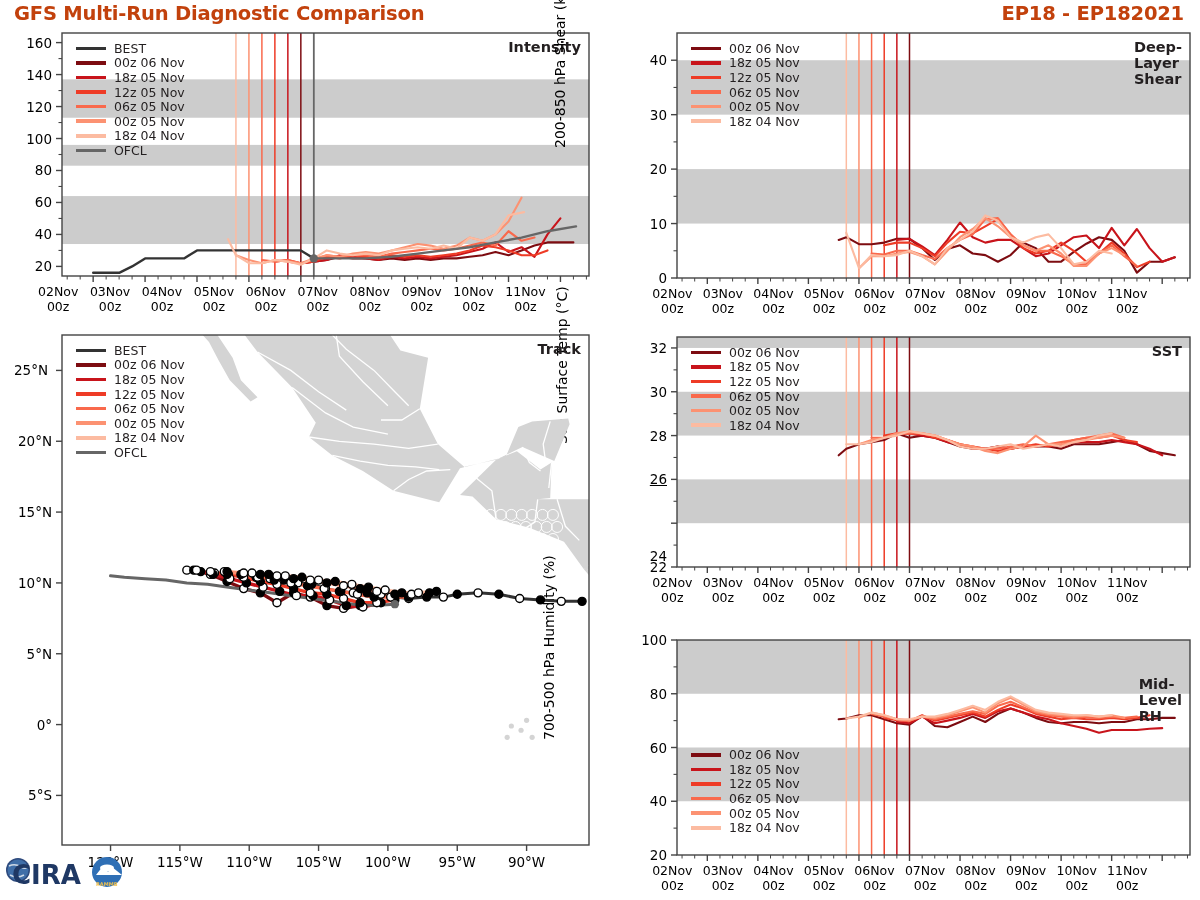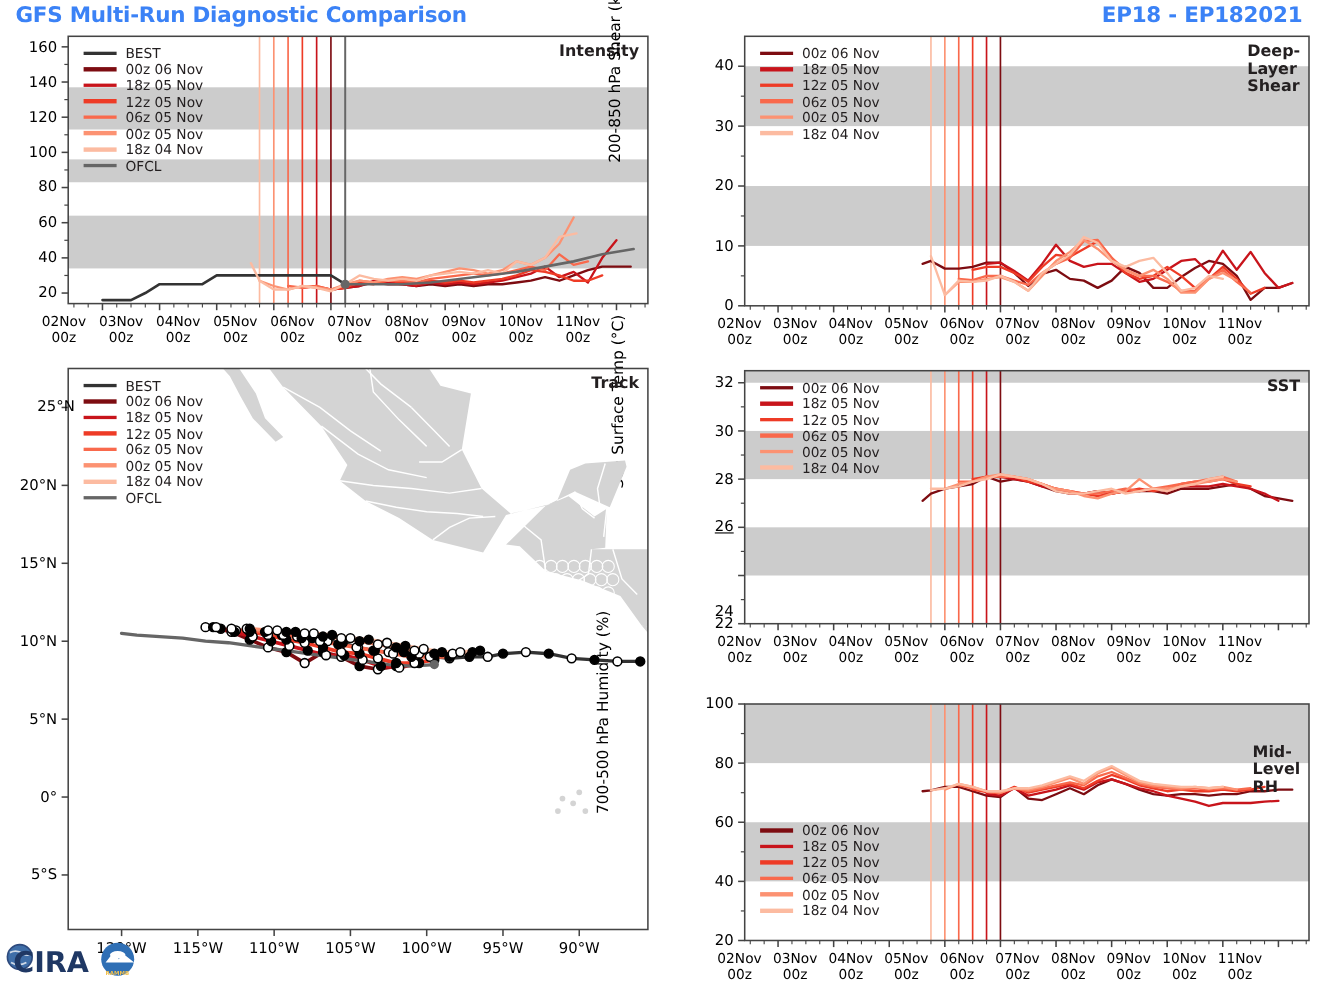--- a/index.html
+++ b/index.html
@@ -1,19 +1,19 @@
 <!DOCTYPE html>
 <html><head>
 <meta charset="utf-8">
 <style>
   html,body{margin:0;padding:0;background:#ffffff;}
   body{width:1200px;height:900px;position:relative;overflow:hidden;
        font-family:"DejaVu Sans","Liberation Sans",sans-serif;color:#231f20;}
   .abs{position:absolute;}
-  .ttl{font-weight:bold;font-size:19.5px;letter-spacing:-0.2px;color:#3b82f6;}
+  .ttl{font-weight:bold;font-size:19.5px;letter-spacing:-0.2px;color:#c2410c;}
   .panel-tag{font-weight:bold;font-size:14.5px;color:#231f20;}
   .axlab{font-size:13.5px;color:#000;}
   .ticklab{font-size:12.5px;color:#000;text-align:center;line-height:15px;}
   .ylab-rot{font-size:14px;color:#000;transform-origin:0 0;white-space:nowrap;}
   .leg-txt{font-size:12.5px;color:#231f20;white-space:nowrap;}
   .leg-line{height:3.6px;width:30px;border-radius:0;}
   .leg-row{display:flex;align-items:center;gap:8px;height:14.6px;}
   svg{display:block;}
 </style>
 </head>
@@ -668,21 +668,21 @@
       <line x1="62" y1="724.5833333333334" x2="56" y2="724.5833333333334" stroke="#444444" stroke-width="1.4"></line>
       <line x1="62" y1="795.4166666666666" x2="56" y2="795.4166666666666" stroke="#444444" stroke-width="1.4"></line>
       <line x1="110.53947368421052" y1="845" x2="110.53947368421052" y2="851" stroke="#444444" stroke-width="1.4"></line>
       <line x1="179.88157894736844" y1="845" x2="179.88157894736844" y2="851" stroke="#444444" stroke-width="1.4"></line>
       <line x1="249.2236842105263" y1="845" x2="249.2236842105263" y2="851" stroke="#444444" stroke-width="1.4"></line>
       <line x1="318.5657894736842" y1="845" x2="318.5657894736842" y2="851" stroke="#444444" stroke-width="1.4"></line>
       <line x1="387.90789473684214" y1="845" x2="387.90789473684214" y2="851" stroke="#444444" stroke-width="1.4"></line>
       <line x1="457.25" y1="845" x2="457.25" y2="851" stroke="#444444" stroke-width="1.4"></line>
       <line x1="526.5921052631579" y1="845" x2="526.5921052631579" y2="851" stroke="#444444" stroke-width="1.4"></line>
     </svg>
-    <div class="abs axlab" style="left:68px;top:370.41666666666663px;transform:translate(-100%,-50%);">25°N</div>
+    <div class="abs axlab" style="left:48px;top:370.41666666666663px;transform:translate(-100%,-50%);">25°N</div>
     <div class="abs axlab" style="left:52px;top:441.25px;transform:translate(-100%,-50%);">20°N</div>
     <div class="abs axlab" style="left:52px;top:512.0833333333333px;transform:translate(-100%,-50%);">15°N</div>
     <div class="abs axlab" style="left:52px;top:582.9166666666667px;transform:translate(-100%,-50%);">10°N</div>
     <div class="abs axlab" style="left:52px;top:653.75px;transform:translate(-100%,-50%);">5°N</div>
     <div class="abs axlab" style="left:52px;top:724.5833333333334px;transform:translate(-100%,-50%);">0°</div>
     <div class="abs axlab" style="left:52px;top:795.4166666666666px;transform:translate(-100%,-50%);">5°S</div>
     <div class="abs axlab" style="left:110.53947368421052px;top:854px;transform:translateX(-50%);white-space:nowrap;">120°W</div>
     <div class="abs axlab" style="left:179.88157894736844px;top:854px;transform:translateX(-50%);white-space:nowrap;">115°W</div>
     <div class="abs axlab" style="left:249.2236842105263px;top:854px;transform:translateX(-50%);white-space:nowrap;">110°W</div>
     <div class="abs axlab" style="left:318.5657894736842px;top:854px;transform:translateX(-50%);white-space:nowrap;">105°W</div>

